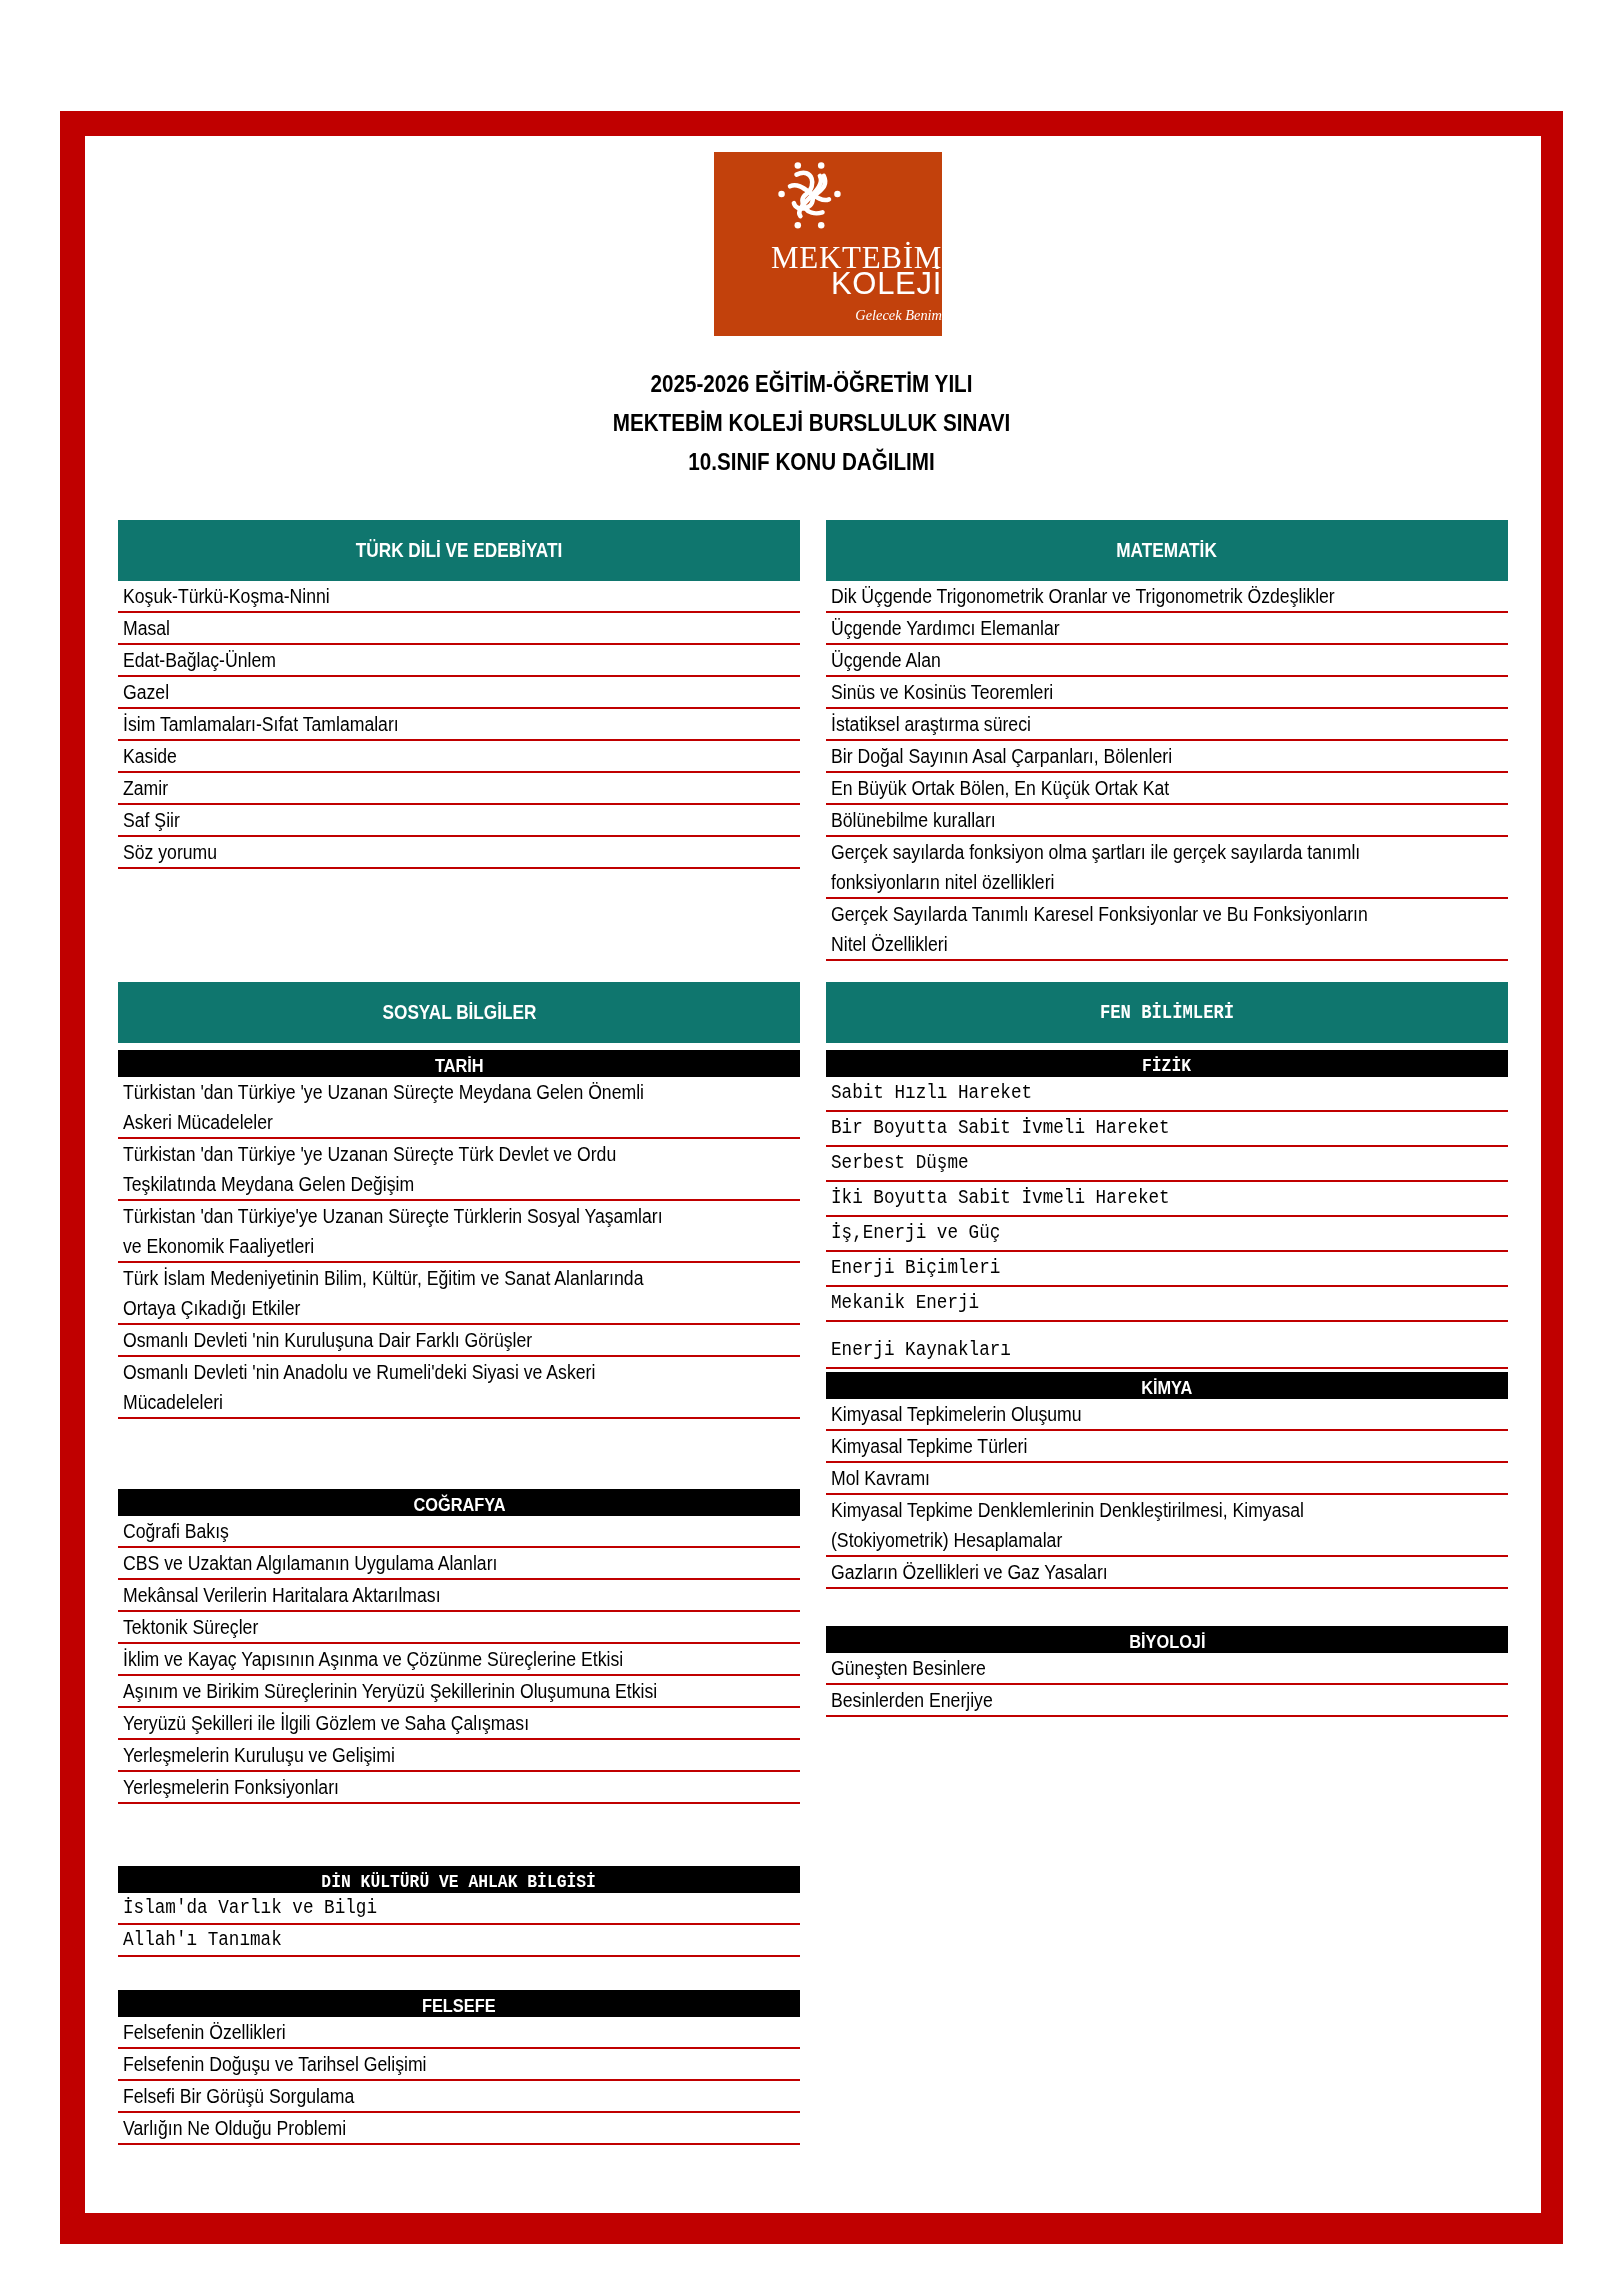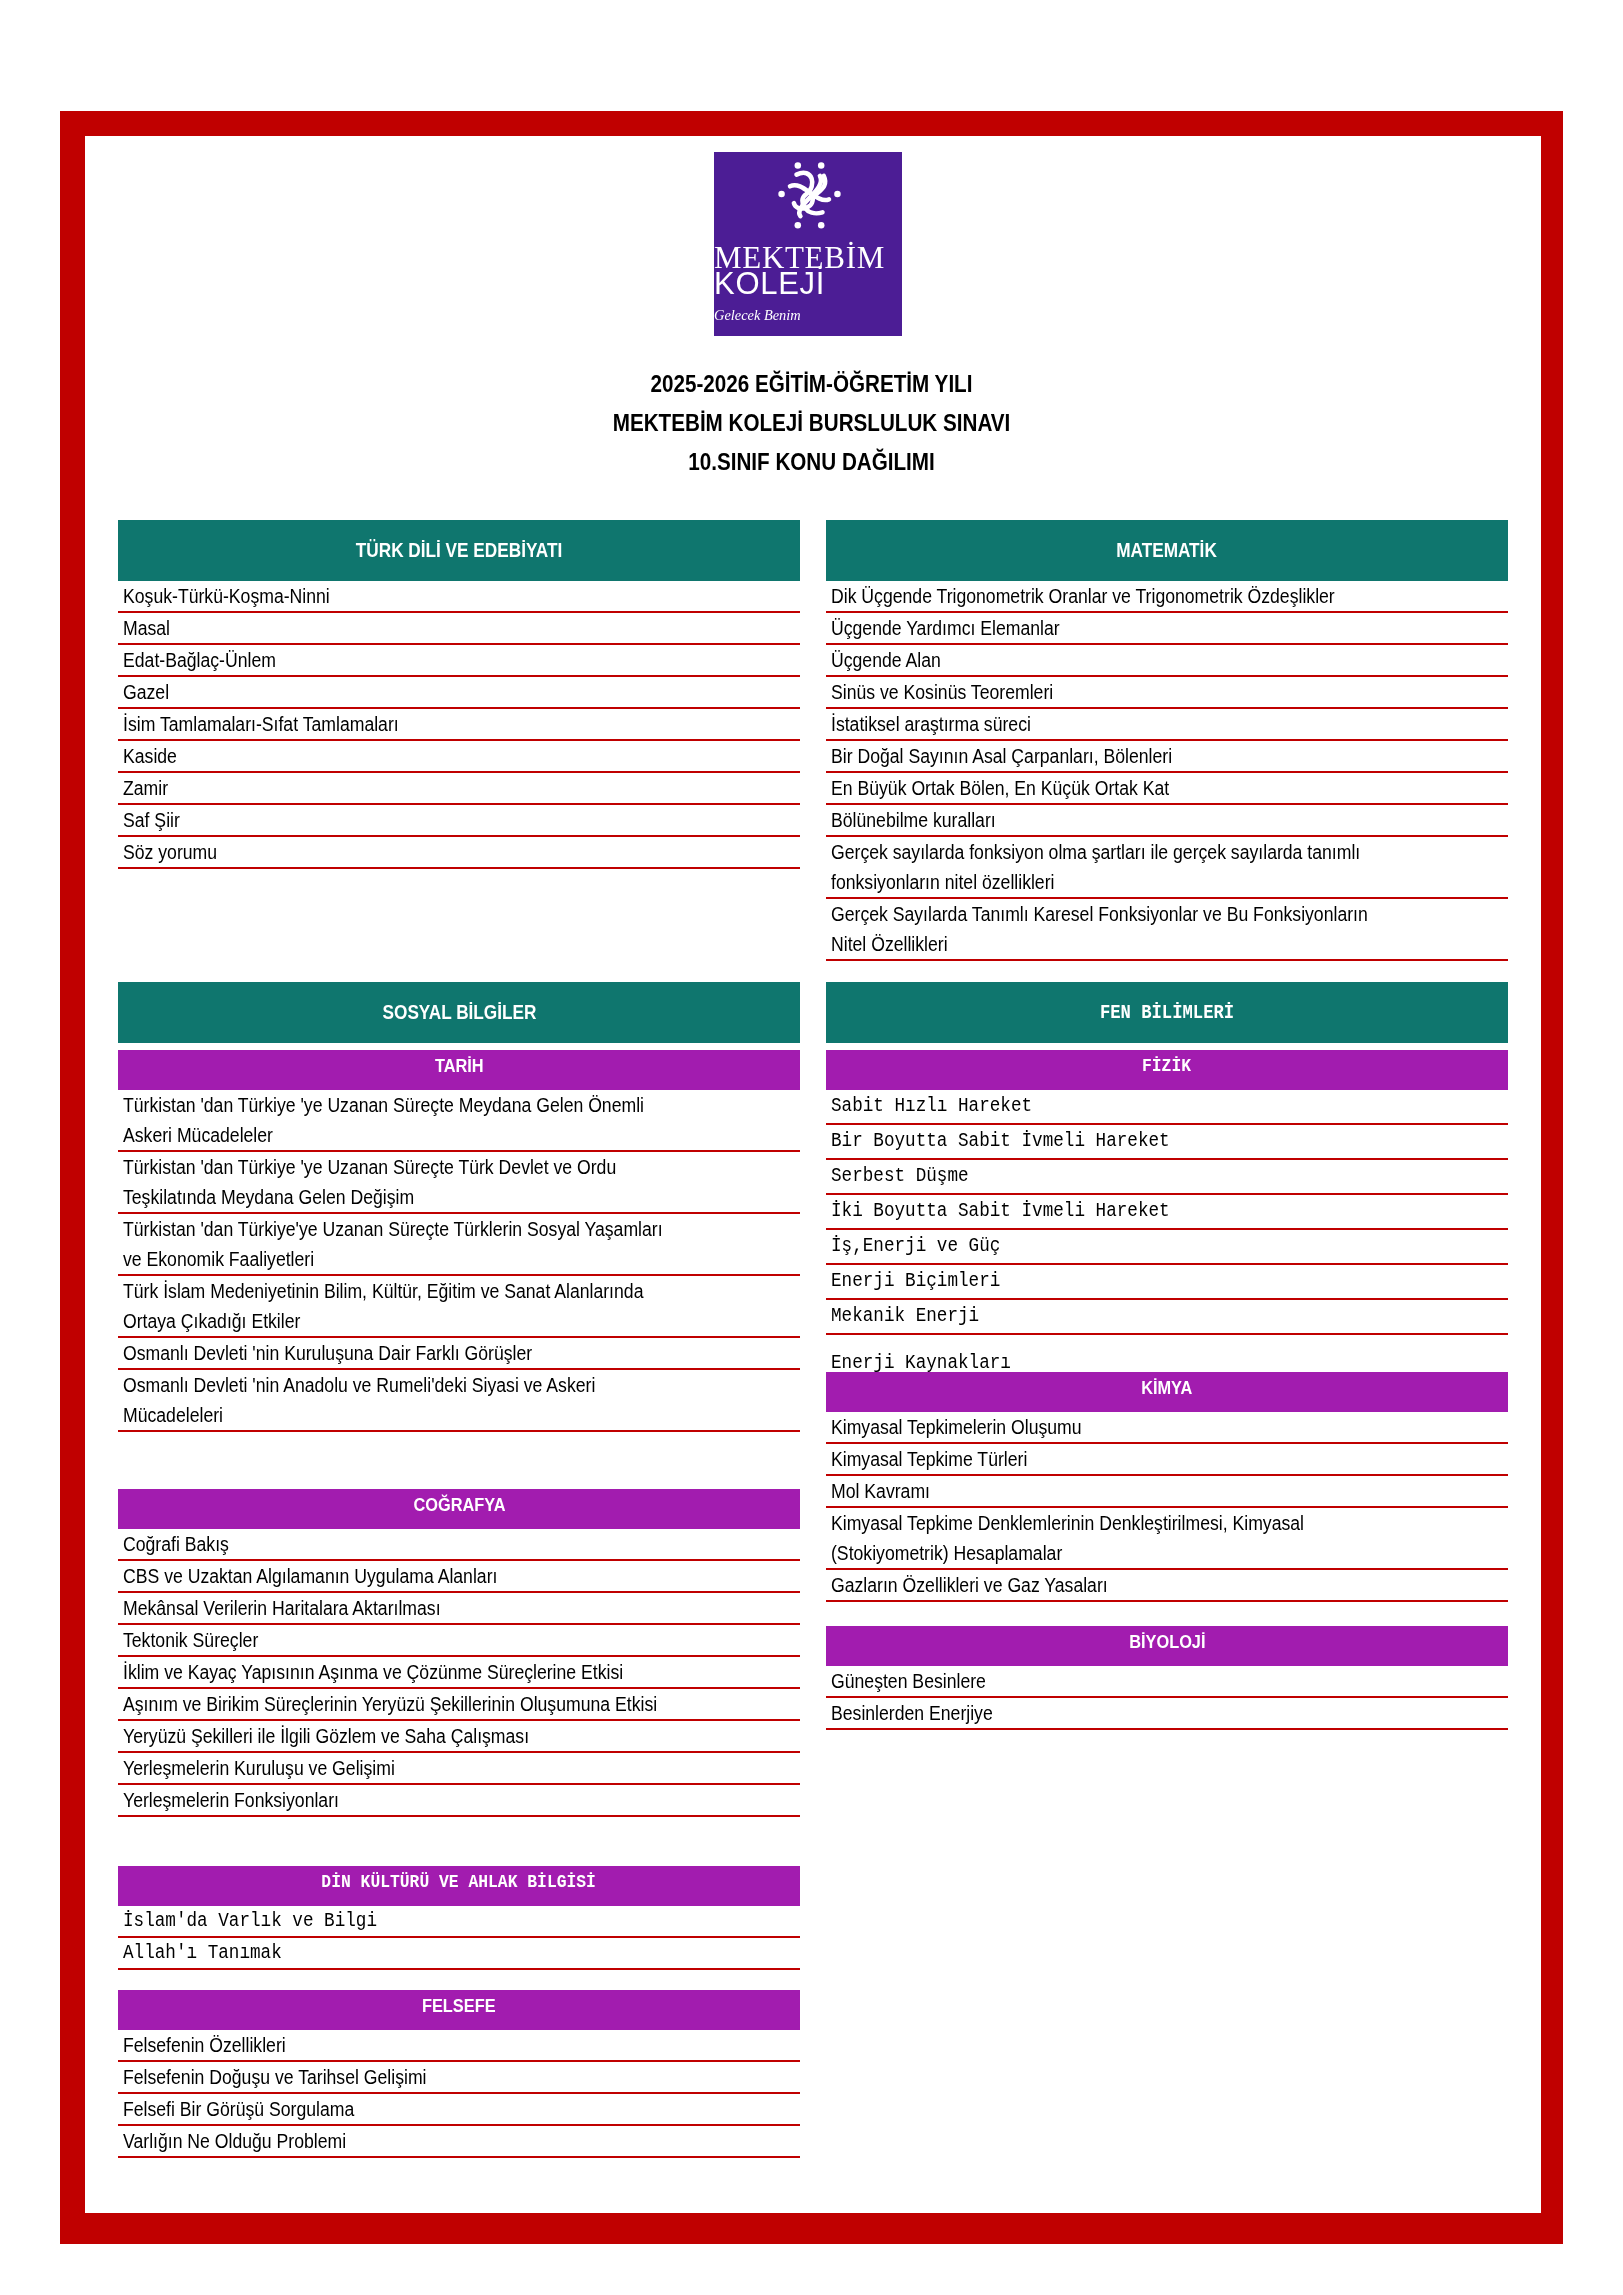--- a/index.html
+++ b/index.html
@@ -1,40 +1,40 @@
 <!DOCTYPE html>
 <html style="font-size:10.5px"><head>
   <meta charset="utf-8">
   <style>
     html, body { margin: 0; padding: 0; background: #ffffff; }
     body { width: 1623px; height: 2295px; position: relative; overflow: hidden;
            font-family: "Liberation Sans", sans-serif; color: #000; }
     .frame { position: absolute; left: 60px; top: 111px; width: 1503px; height: 2133px;
              box-sizing: border-box; border-style: solid; border-color: #C00000;
              border-width: 25.5px 22px 31px 25.5px; background: #fff; }
-    .logo { position: absolute; left: 714px; top: 152px; width: 188px; height: 184px;
-            background: #4c1d95; color: #fff; text-align: left; }
+    .logo { position: absolute; left: 714px; top: 152px; width: 228px; height: 184px;
+            background: #c2410c; color: #fff; text-align: right; }
     .logo svg { position: absolute; left: 63px; top: 7.9px; }
     .logo .l1 { position: absolute; left: 0; right: 0; top: 90px; font-family: "Liberation Serif", serif;
                 font-size: 31px; letter-spacing: 0.7px; line-height: 1; }
     .logo .l2 { position: absolute; left: 0; right: 0; top: 116px; font-family: Liberation Sans, sans-serif;
                 font-size: 31px; letter-spacing: 0.7px; line-height: 1; }
     .logo .l3 { position: absolute; left: 0; right: 0; top: 156px; font-family: "Liberation Serif", serif;
                 font-style: italic; font-size: 14.4px; line-height: 1; }
     .title { position: absolute; left: 0; width: 1623px; text-align: center; font-weight: bold;
              font-size: 24px; line-height: 39px; top: 364px; transform: scaleX(0.86); transform-origin: center; }
     .title div { height: 39px; }
     .col { position: absolute; width: 682px; }
     .col.left { left: 118px; }
     .col.right { left: 826px; }
     .hdr { background: #0f766e; color: #fff; font-weight: bold; text-align: center; font-size: 20px;
            height: 61px; line-height: 61px; }
     .hdr span, .sub span { display: inline-block; transform: scaleX(0.86); }
-    .sub { background: #a21caf; color: #fff; font-weight: bold; text-align: center; font-size: 19px;
-           height: 40px; line-height: 32px; }
+    .sub { background: #000000; color: #fff; font-weight: bold; text-align: center; font-size: 19px;
+           height: 27px; line-height: 32px; }
     .gap-s { height: 7.2px; }
     .row { border-bottom: 2px solid #C00000; font-size: 19.6px; line-height: 30px; padding-left: 5.2px;
            white-space: nowrap; overflow: hidden; }
     .row span.t { display: inline-block; transform: scaleX(0.9); transform-origin: left center; }
     .row.nob { border-bottom: 2px solid transparent; }
     .row.two { line-height: 30px; }
   </style>
 </head>
 <body>
 

